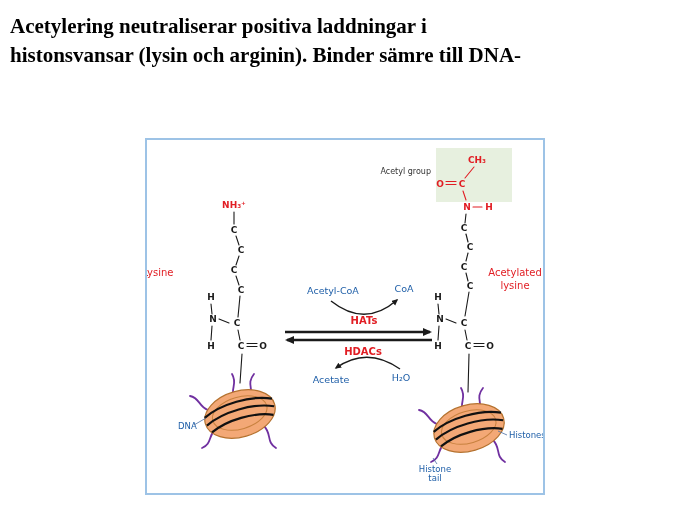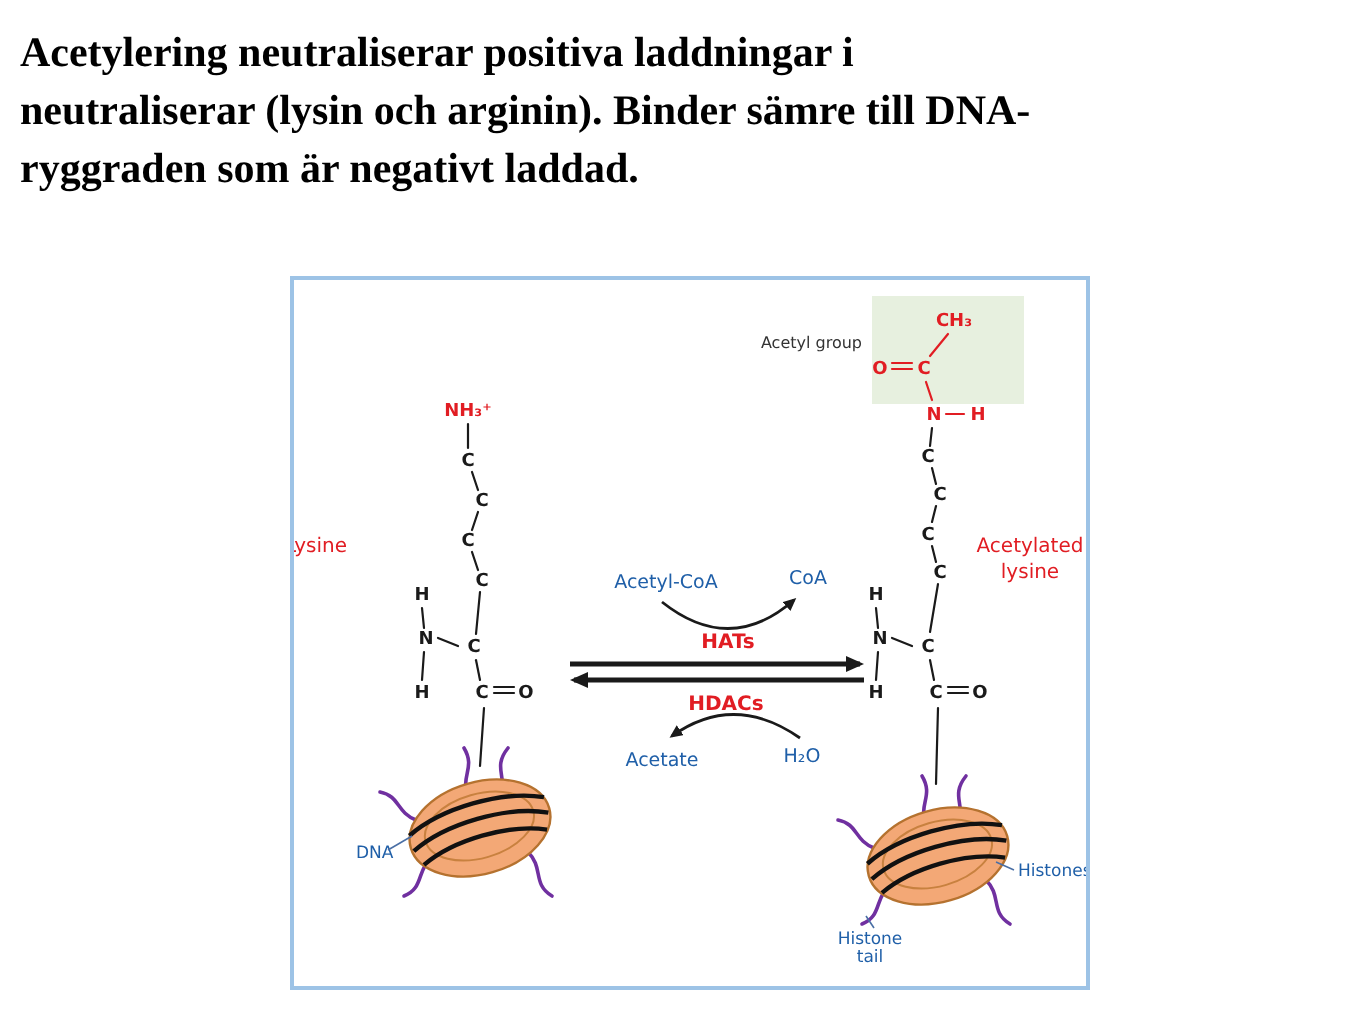--- a/index.html
+++ b/index.html
@@ -31,22 +31,21 @@
   .hbody  { fill:#f3a876; stroke:#b5722f; stroke-width:1.2; }
   .hinner { fill:none; stroke:#c8813f; stroke-width:1; }
   .dna    { fill:none; stroke:#111; stroke-width:2.2; }
   .tails path { fill:none; stroke:#7030a0; stroke-width:1.8; stroke-linecap:round; }
 </style>
 </head>
 <body>
 
 <div class="slide-title">
   <div>Acetylering neutraliserar positiva laddningar i</div>
-  <div>neutraliserar (lysin och arginin). Binder sämre till DNA-</div>
-  <div>ryggraden som är negativt laddad.</div>
+  <div>histonsvansar (lysin och arginin). Binder sämre till DNA-</div>
 </div>
 
 <div class="figure">
 <svg viewBox="0 0 396 353">
   <defs>
     <marker id="ah-s" markerWidth="9" markerHeight="9" refX="5" refY="3" orient="auto" markerUnits="userSpaceOnUse">
       <path d="M0,0 L6.5,3 L0,6 Z" fill="#1a1a1a"></path>
     </marker>
     <marker id="ah-b" markerWidth="12" markerHeight="12" refX="7" refY="4" orient="auto" markerUnits="userSpaceOnUse">
       <path d="M0,0 L9,4 L0,8 Z" fill="#1a1a1a"></path>

